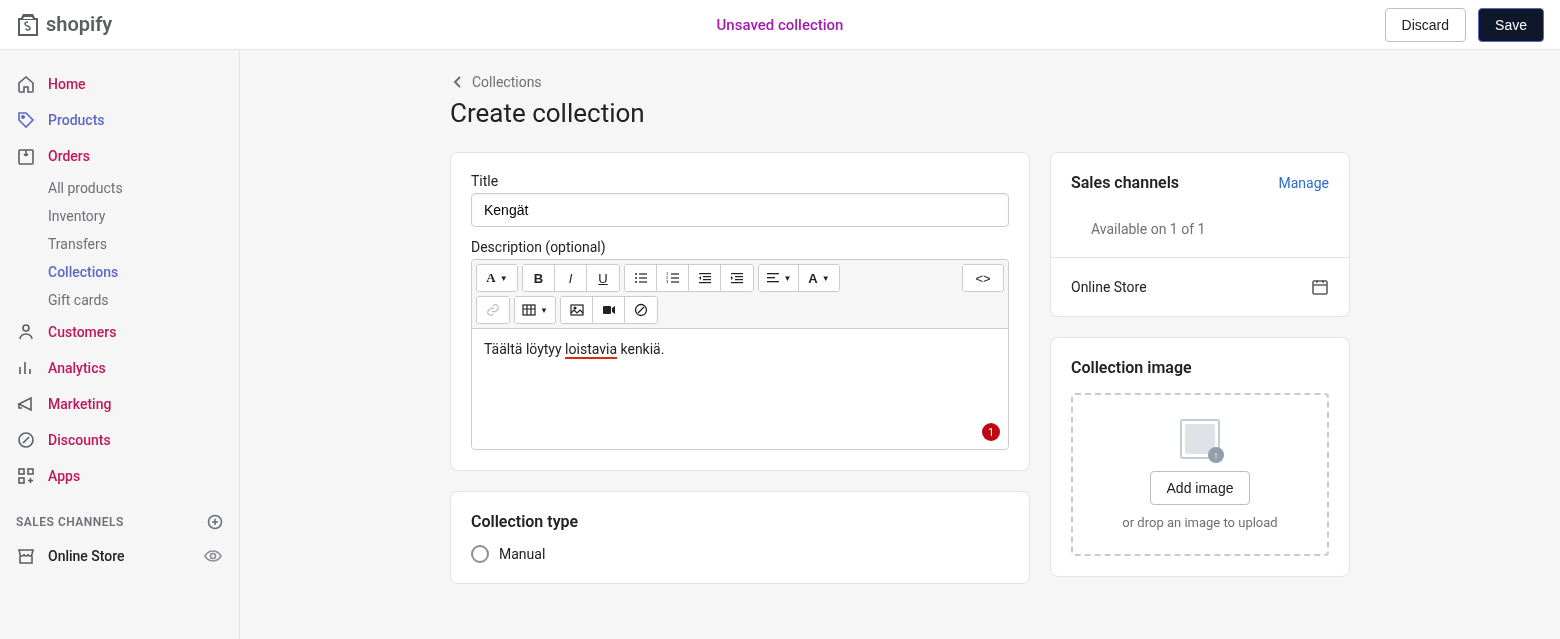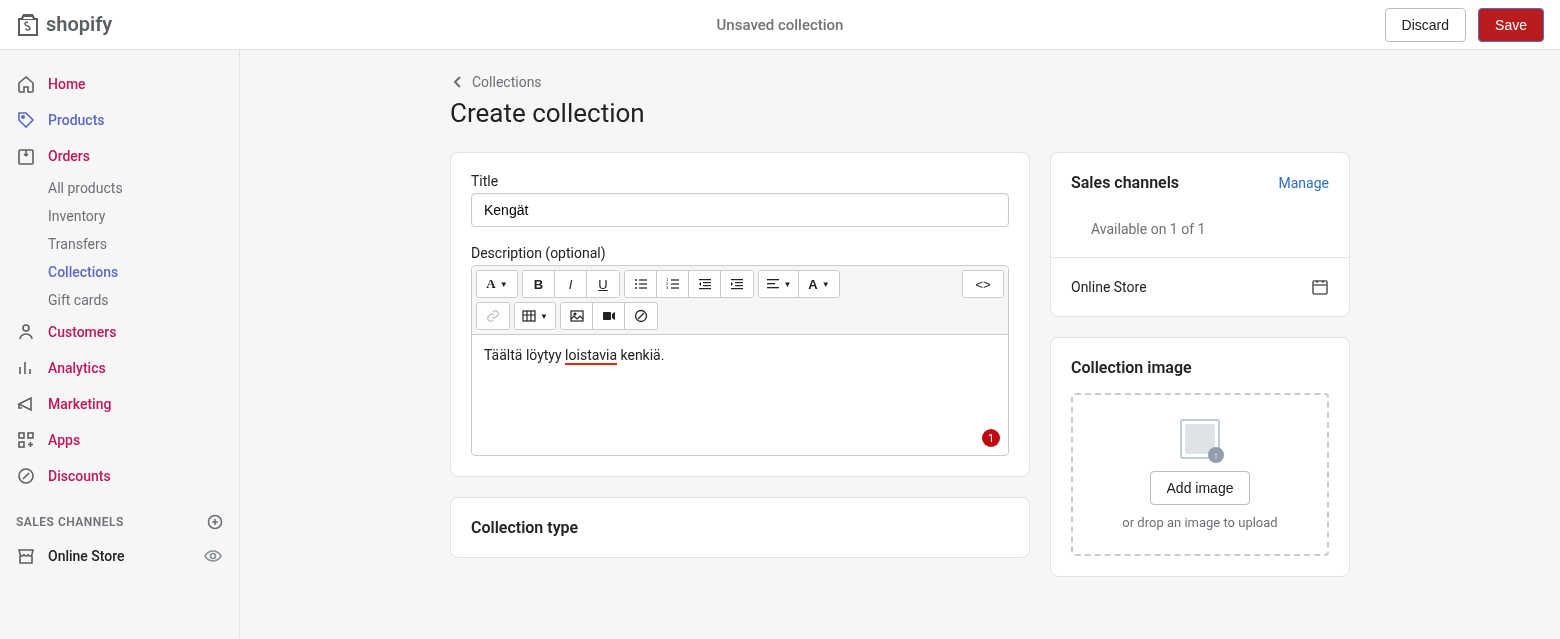--- a/index.html
+++ b/index.html
@@ -26,41 +26,41 @@
       color: #5c5f62;
       font-weight: 600;
       font-size: 20px;
       gap: 6px;
     }
     .logo svg { width: 24px; height: 26px; }
     .topbar-center {
       position: absolute;
       left: 50%;
       transform: translateX(-50%);
-      color: #737373;
+      color: #a21caf;
       font-weight: 500;
       font-size: 15px;
     }
     .topbar-actions {
       margin-left: auto;
       display: flex;
       gap: 12px;
     }
     .btn {
       padding: 8px 16px;
       border-radius: 4px;
       border: 1px solid #babfc3;
       background: #fff;
       color: #202223;
       font-size: 14px;
       cursor: pointer;
       font-weight: 400;
     }
     .btn-primary {
-      background: #b91c1c;
+      background: #0f172a;
       border-color: #5c6ac4;
       color: #fff;
     }
     .btn-secondary {
       background: #fff;
     }
     .sidebar {
       position: fixed;
       left: 0;
       top: 50px;
@@ -235,21 +235,21 @@
       width: 18px;
       height: 18px;
       border-radius: 50%;
       background: #bf0711;
       color: #fff;
       font-size: 11px;
       display: flex;
       align-items: center;
       justify-content: center;
     }
-    .desc-block { margin-top: 18px; }
+    .desc-block { margin-top: 12px; }
     .radio-row {
       display: flex;
       align-items: center;
       gap: 10px;
       margin-top: 14px;
     }
     .radio {
       width: 18px;
       height: 18px;
       border: 2px solid #8c9196;
@@ -370,33 +370,33 @@
     <span>Analytics</span>
   </div>
   <div class="nav-item">
     <svg viewBox="0 0 20 20" fill="none" stroke="#5c5f62" stroke-width="1.6">
         <path d="M3 10l12-6v12L3 10zm0 0v4h3"></path>
       </svg>
     <span>Marketing</span>
   </div>
   <div class="nav-item">
     <svg viewBox="0 0 20 20" fill="none" stroke="#5c5f62" stroke-width="1.6">
+        <circle cx="10" cy="10" r="7"></circle>
+        <path d="M7 13l6-6M8 8h0m4 4h0"></path>
+      </svg>
+    <span>Discounts</span>
+  </div>
+  <div class="nav-item">
+    <svg viewBox="0 0 20 20" fill="none" stroke="#5c5f62" stroke-width="1.6">
         <rect x="3" y="3" width="5" height="5"></rect>
         <rect x="12" y="3" width="5" height="5"></rect>
         <rect x="3" y="12" width="5" height="5"></rect>
         <path d="M14.5 12v5M12 14.5h5"></path>
       </svg>
     <span>Apps</span>
-  </div>
-  <div class="nav-item">
-    <svg viewBox="0 0 20 20" fill="none" stroke="#5c5f62" stroke-width="1.6">
-        <circle cx="10" cy="10" r="7"></circle>
-        <path d="M7 13l6-6M8 8h0m4 4h0"></path>
-      </svg>
-    <span>Discounts</span>
   </div>
 
   <div class="nav-section-title">
     <span>SALES CHANNELS</span>
     <svg viewBox="0 0 16 16" fill="none" stroke="#6d7175" stroke-width="1.6">
         <circle cx="8" cy="8" r="6.5"></circle>
         <path d="M8 5v6M5 8h6"></path>
       </svg>
   </div>
   <div class="nav-channel">
@@ -556,20 +556,24 @@
                 </div>
                 <div class="badge-count">1</div>
               </div>
             </div>
           </div>
         </div>
 
         <div class="card">
           <div class="card-section">
             <div class="card-title">Collection type</div>
+            <div class="radio-row">
+              <div class="radio"></div>
+              <span>Manual</span>
+            </div>
           </div>
         </div>
       </div>
 
       <div class="layout-side">
         <div class="card">
           <div class="card-section">
             <div class="card-header">
               <span class="card-title">Sales channels</span>
               <span class="link">Manage</span>

